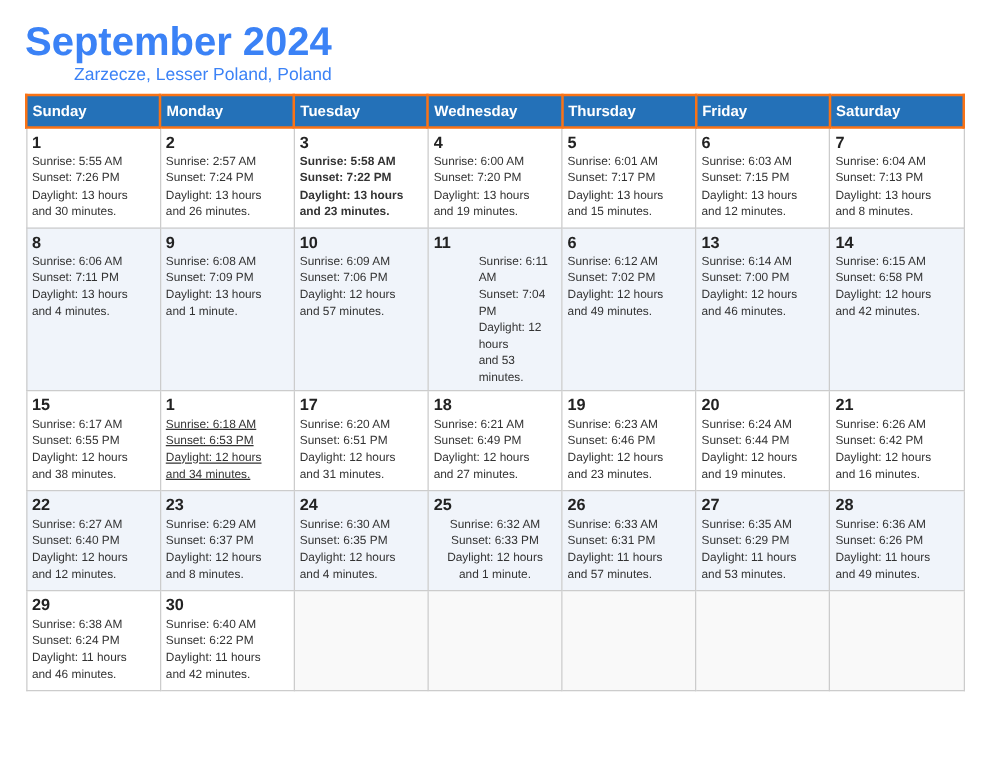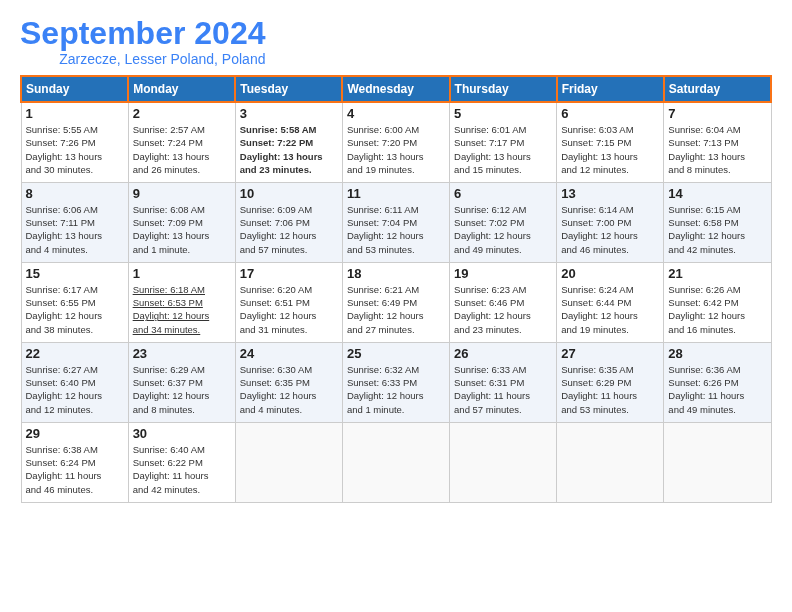--- a/index.html
+++ b/index.html
@@ -187,21 +187,21 @@
           </td>
           <td>
             <span class="day-number">10</span>
             <div class="day-info" style="white-space: pre-line;">Sunrise: 6:09 AM
 Sunset: 7:06 PM
 Daylight: 12 hours
 and 57 minutes.</div>
           </td>
           <td>
             <span class="day-number">11</span>
-            <div class="day-info" style="white-space: pre-line;">Sunrise: 6:11 AM
+            <div class="day-info" style="white-space: pre-line; margin-left: 36px;">Sunrise: 6:11 AM
 Sunset: 7:04 PM
 Daylight: 12 hours
 and 53 minutes.</div>
           </td>
           <td>
             <span class="day-number">6</span>
             <div class="day-info" style="white-space: pre-line;">Sunrise: 6:12 AM
 Sunset: 7:02 PM
 Daylight: 12 hours
 and 49 minutes.</div>
@@ -289,21 +289,21 @@
           </td>
           <td>
             <span class="day-number">24</span>
             <div class="day-info" style="white-space: pre-line;">Sunrise: 6:30 AM
 Sunset: 6:35 PM
 Daylight: 12 hours
 and 4 minutes.</div>
           </td>
           <td>
             <span class="day-number">25</span>
-            <div class="day-info" style="white-space: pre-line;">Sunrise: 6:32 AM
+            <div class="day-info" style="white-space: pre-line; text-align: center;">Sunrise: 6:32 AM
 Sunset: 6:33 PM
 Daylight: 12 hours
 and 1 minute.</div>
           </td>
           <td>
             <span class="day-number">26</span>
             <div class="day-info" style="white-space: pre-line;">Sunrise: 6:33 AM
 Sunset: 6:31 PM
 Daylight: 11 hours
 and 57 minutes.</div>

